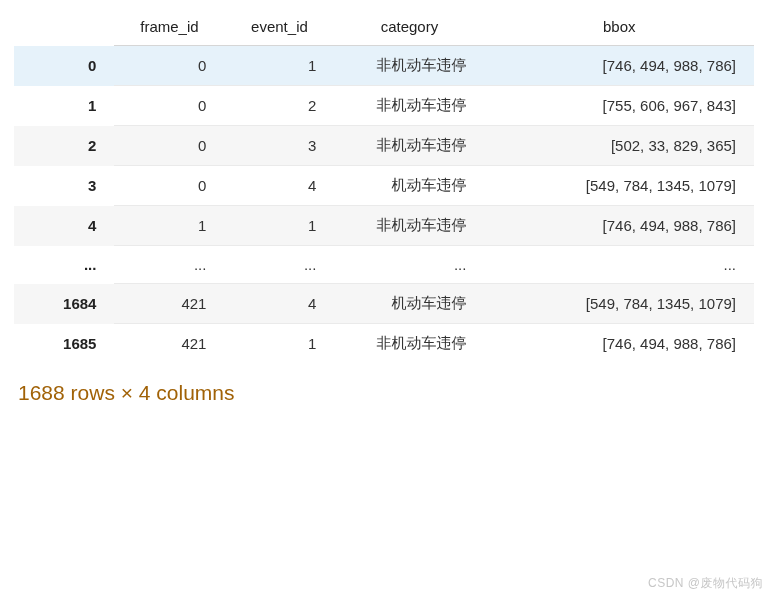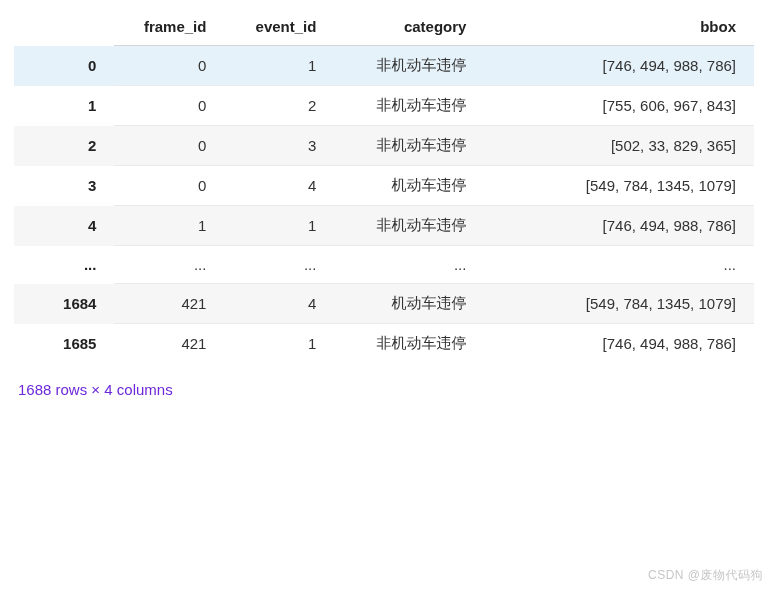--- a/index.html
+++ b/index.html
@@ -15,22 +15,22 @@
       padding: 8px 14px;
       font-size: 15px;
       color: #333;
     }
     .dataframe {
       border-collapse: collapse;
       width: 100%;
       max-width: 740px;
     }
     .dataframe th {
-      font-weight: bold;
-      text-align: right;
+      font-weight: normal;
+      text-align: center;
       padding: 10px 18px;
       border-bottom: 1px solid #d6d6d6;
       color: #222;
     }
     .dataframe td {
       text-align: right;
       padding: 10px 18px;
       border-top: 1px solid #eaeaea;
       color: #333;
     }
@@ -48,27 +48,27 @@
     }
     .dataframe tbody tr.highlight {
       background-color: #e6f2fa !important;
     }
     .dataframe thead th:first-child {
       background: #fff;
       border: none;
     }
     .summary {
       margin-top: 18px;
-      color: #6d28d9;
-      font-size: 15px;
+      color: #a16207;
+      font-size: 21px;
       padding-left: 4px;
     }
     .watermark {
       position: absolute;
-      bottom: 16px;
+      bottom: 8px;
       right: 14px;
       font-size: 12px;
       color: #c7c7c7;
       letter-spacing: 0.5px;
     }
     .col-frame { width: 110px; }
     .col-event { width: 110px; }
     .col-cat { width: 150px; }
     .col-bbox { width: auto; }
   </style>

